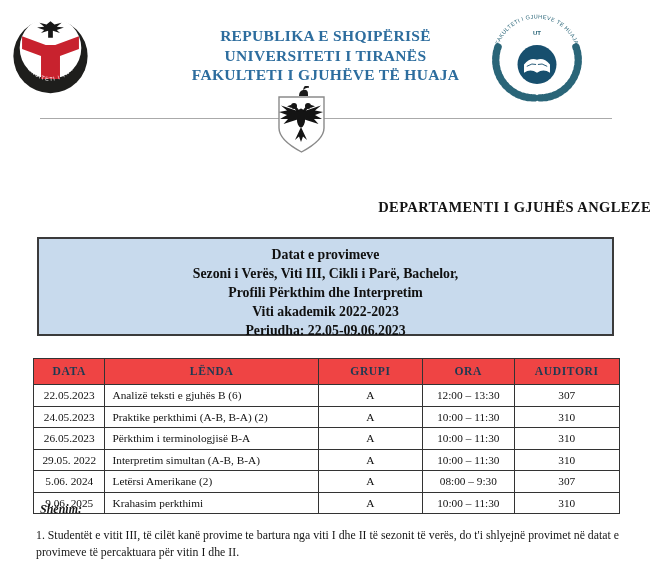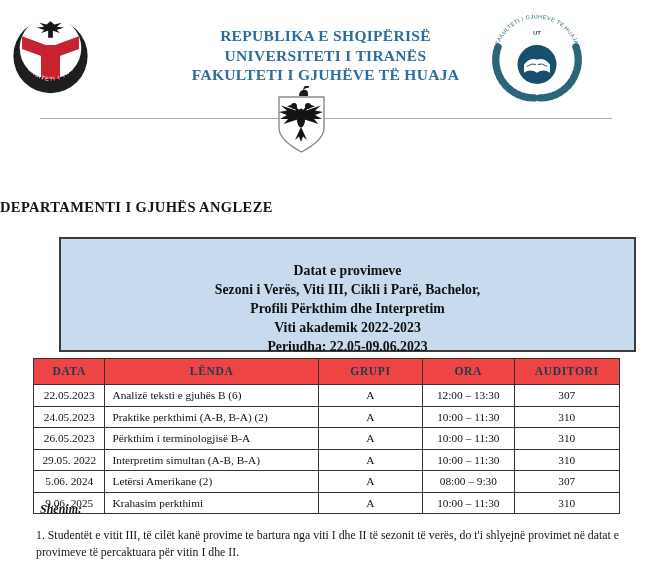--- a/index.html
+++ b/index.html
@@ -9,26 +9,26 @@
 
   
   .org-block{left:0;right:0;top:26px;text-align:center;
              color:#2d6d9e;font-weight:bold;font-size:15.5px;line-height:19.5px;letter-spacing:.3px;}
   .logo-left{left:11px;top:15px;width:79px;height:82px;}
   .logo-right{left:486px;top:11px;width:102px;height:94px;}
 
   .divider{left:40px;top:118px;width:572px;border-top:1.4px solid #9b9b9b;opacity:.85;}
   .emblem{left:275px;top:86px;width:53px;height:70px;z-index:2;}
 
-  .dept-title{left:0;right:0;top:199px;text-align:left;font-weight:bold;
+  .dept-title{left:0;right:0;top:199px;text-align:right;font-weight:bold;
               font-size:14.5px;color:#141414;letter-spacing:.4px;}
 
   .notice-box{left:37px;top:237px;width:573px;height:89px;background:#c8daed;
               border:2px solid #3b3b3b;text-align:center;font-weight:bold;
-              font-size:13.8px;line-height:19px;padding-top:22px;color:#101010;margin-left:22px;}
+              font-size:13.8px;line-height:19px;padding-top:6px;color:#101010;}
 
   
   table.exams{left:33px;top:358px;width:587px;position:absolute;
               border-collapse:collapse;font-size:11.3px;}
   table.exams th,table.exams td{border:1.4px solid #333;}
   table.exams th{background:#ef4444;color:#1d3a52;font-size:11.6px;font-weight:bold;
                  height:23px;letter-spacing:.6px;}
   table.exams td{height:18.5px;text-align:center;padding:1px 3px;color:#111;}
   table.exams td.col1{text-align:left;padding-left:7px;}
   col.c0{width:12.2%}col.c1{width:36.4%}col.c2{width:17.8%}col.c3{width:15.6%}col.c4{width:18%}

